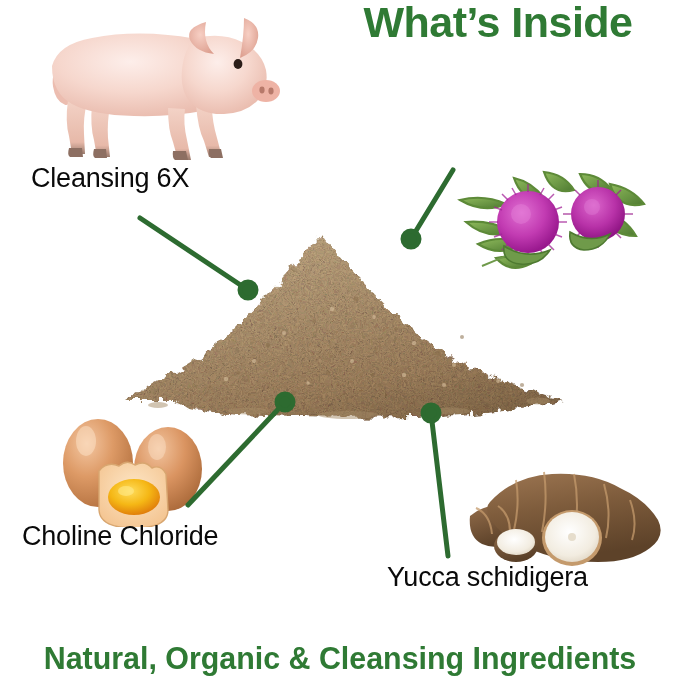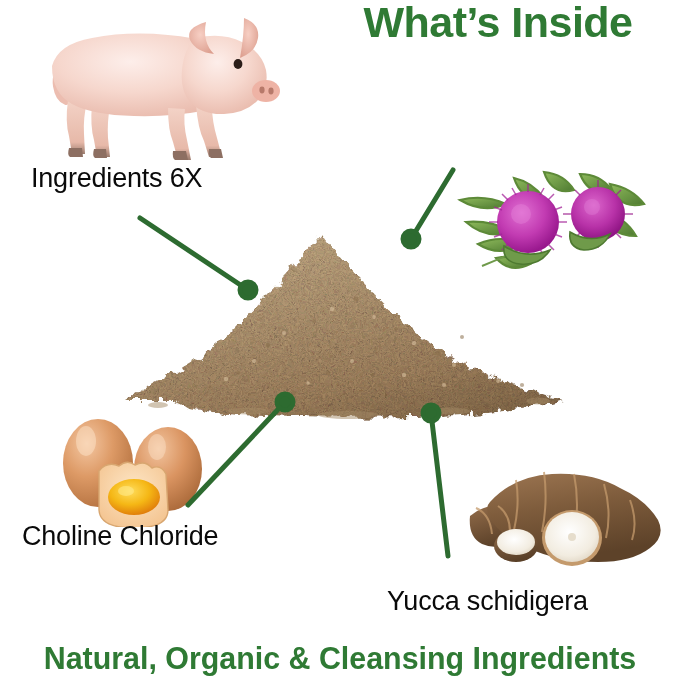--- a/index.html
+++ b/index.html
@@ -25,21 +25,21 @@
     text-align:center;white-space:nowrap;
     transform:scaleX(0.98);transform-origin:center;
   }
   .label{
     position:absolute;font-size:27px;color:#0a0a0a;
     white-space:nowrap;font-weight:normal;letter-spacing:-0.2px;
   }
   .lbl-pancreatin{left:31px;top:163px;}
   .lbl-thistle{left:404px;top:132px;}
   .lbl-choline{left:22px;top:521px;text-align:center;}
-  .lbl-yucca{left:387px;top:562px;margin-top:24px;}
+  .lbl-yucca{left:387px;top:562px;}
 
   
   svg.layer{position:absolute;left:0;top:0;width:679px;height:696px;}
   svg.art{position:absolute;}
   .connectors{pointer-events:none;}
 </style>
 </head>
 <body>
 
 <div id="stage">
@@ -308,19 +308,19 @@
       <line x1="285" y1="402" x2="188" y2="505"></line>
       <circle cx="285" cy="402" r="8"></circle>
 
       <line x1="431" y1="413" x2="448" y2="556"></line>
       <circle cx="431" cy="413" r="8"></circle>
     </g>
   </svg>
 
   <div class="title">What’s Inside</div>
 
-  <div class="label lbl-pancreatin">Ingredients 6X</div>
+  <div class="label lbl-pancreatin">Cleansing 6X</div>
   <div class="label lbl-choline">Choline Chloride</div>
   <div class="label lbl-yucca">Yucca schidigera</div>
 
   <div class="footer">Natural, Organic &amp; Cleansing Ingredients</div>
 
 </div>
 
 </body></html>

